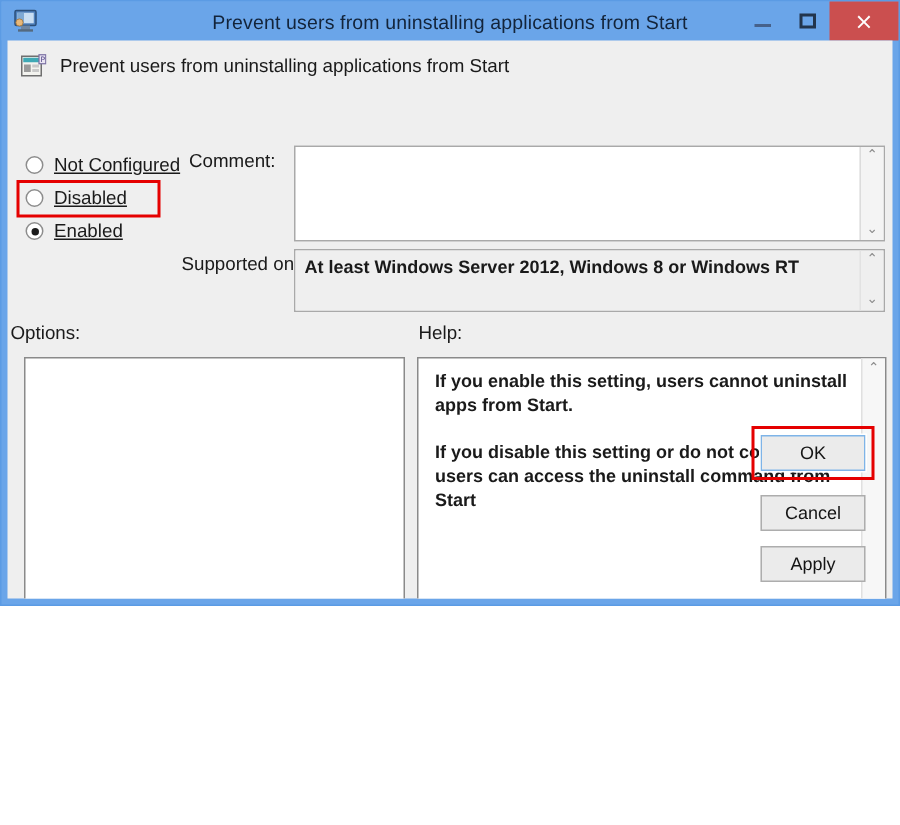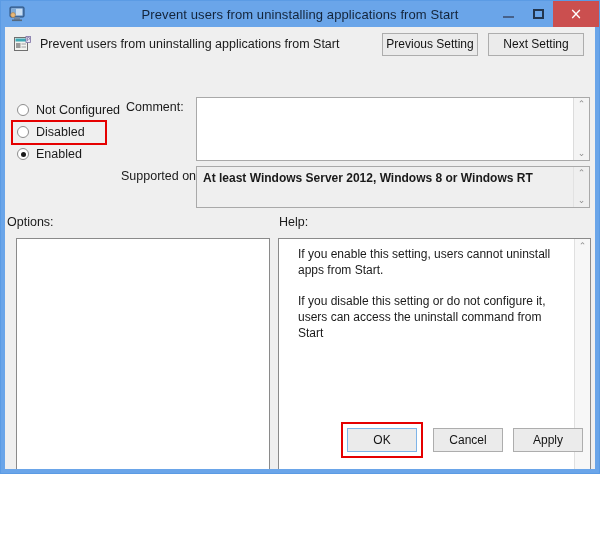--- a/index.html
+++ b/index.html
@@ -13,21 +13,21 @@
     overflow: hidden;
     font-family: "Liberation Sans", sans-serif;
     -webkit-font-smoothing: antialiased;
   }
 
   
   #window {
     position: absolute;
     left: 0; top: 0;
     width: 600px;
-    height: 474px;
+    height: 404px;
     box-sizing: border-box;
     background: #6aa5e9;
     border: 1px solid #5b9be4;
     display: flex;
     flex-direction: column;
   }
 
   
   #titlebar {
     height: 26px;
@@ -167,20 +167,21 @@
     left: 2.5px; top: 2.5px;
     width: 5px; height: 5px;
     border-radius: 50%;
     background: #1b1b1b;
   }
   .radio-label {
     margin-left: 7px;
     font-size: 12.5px;
     color: #1a1a1a;
     white-space: nowrap;
+    text-decoration: underline;
   }
   
   #enabled-highlight {
     position: absolute;
     left: 6px;
     top: 93px;
     width: 96px;
     height: 25px;
     border: 2px solid #e50000;
     box-sizing: border-box;
@@ -264,41 +265,42 @@
     display: flex;
   }
   #help-text {
     flex: 1 1 auto;
     padding: 7px 8px 0 7px;
     font-size: 12px;
     line-height: 16px;
     color: #1a1a1a;
     overflow: hidden;
   }
-  #help-text p { margin: 0 0 15px 12px; }
+  #help-text p { margin: 0 0 15px 4px; font-weight: bold; }
   #help-scroll {
     flex: 0 0 16px;
     background: #f7f7f7;
     border-left: 1px solid #e0e0e0;
     display: flex;
     flex-direction: column;
     justify-content: space-between;
     align-items: center;
     padding: 3px 0;
     box-sizing: border-box;
   }
 
   
   #bottom-bar {
     position: absolute;
     right: 12px;
     bottom: 11px;
     display: flex;
     align-items: center;
     gap: 10px;
+    flex-direction: column;
   }
   .btn.action { width: 70px; height: 24px; line-height: 22px; }
   #ok-wrap {
     position: relative;
     padding: 4px;
     border: 2px solid #e50000;
     box-sizing: border-box;
   }
   #ok-button {
     border: 1px solid #7eb4e8;
@@ -344,24 +346,20 @@
           <rect x="0.5" y="1.5" width="13" height="13" fill="#f3f3ef" stroke="#6f6f6f"></rect>
           <rect x="1.5" y="2.5" width="11" height="3" fill="#3fa9b5"></rect>
           <rect x="2" y="7" width="4.5" height="5" fill="#9a9a9a"></rect>
           <rect x="7.5" y="7" width="4.5" height="2" fill="#c9c9c9"></rect>
           <rect x="7.5" y="10" width="4.5" height="2" fill="#c9c9c9"></rect>
           <rect x="12" y="0.5" width="4.5" height="6" fill="#e9e4f2" stroke="#7a6fa3" stroke-width="0.8"></rect>
           <text x="13" y="5.4" font-size="5" fill="#4b3f82" font-family="DejaVu Sans, sans-serif">P</text>
         </svg>
       </div>
       <div id="policy-title">Prevent users from uninstalling applications from Start</div>
-      <div class="nav-buttons">
-        <button class="btn nav">Previous Setting</button>
-        <button class="btn nav">Next Setting</button>
-      </div>
     </div>
 
     <div id="radio-group">
       <div class="radio-row">
         <span class="radio-circle"></span>
         <span class="radio-label">Not Configured</span>
       </div>
       <div class="radio-row">
         <span class="radio-circle"></span>
         <span class="radio-label">Disabled</span>

